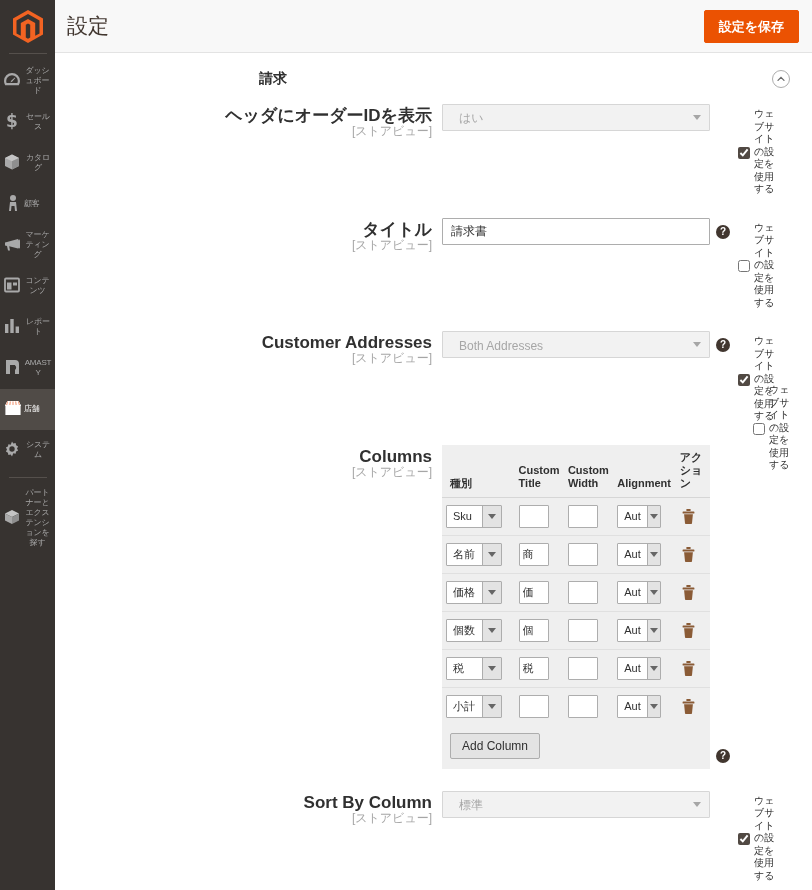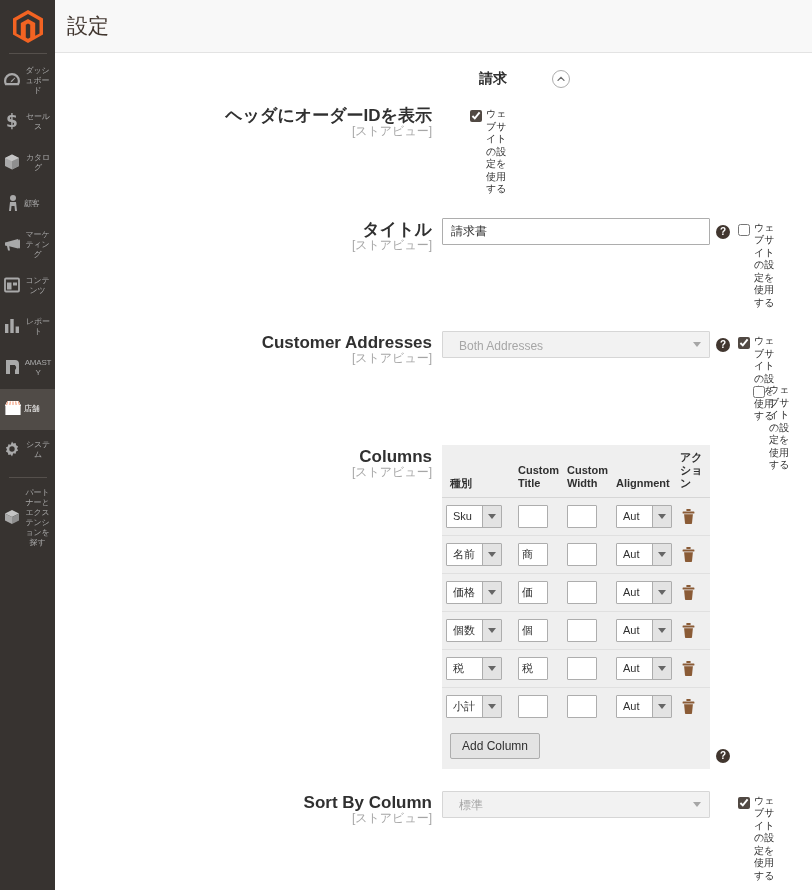--- a/index.html
+++ b/index.html
@@ -95,21 +95,21 @@
     height: 836px;
     overflow: hidden;
     position: relative;
   }
 
   .section {
     margin: 0;
     padding: 0 0 0 0;
   }
   .section-head {
-    display: flex; align-items: center; justify-content: center;
+    display: flex; align-items: center; justify-content: space-between;
     padding: 17px 22px 16px 204px;
     cursor: pointer;
     gap: 45px;
   }
   .section-title {
     font-size: 14px;
     font-weight: 700;
     color: #303030;
   }
   .collapse-btn {
@@ -171,21 +171,21 @@
     margin-top: 4px;
     cursor: pointer;
     font-family: "Liberation Sans", "DejaVu Sans", sans-serif;
   }
   .help-spacer { width: 14px; min-width: 14px; }
 
   .inherit {
     width: 46px; min-width: 46px;
     margin-left: 8px;
     display: flex;
-    align-items: flex-start;
+    align-items: center;
     flex-wrap: wrap;
     padding-top: 1px;
   }
   .inherit input[type=checkbox] {
     margin: 2px 4px 0 0;
     width: 12px; height: 12px;
     accent-color: #514943;
     cursor: pointer;
     flex: none;
   }
@@ -292,21 +292,21 @@
   }
   .mini-sel .ms-btn i {
     display:block;
     width: 0; height: 0;
     border-left: 4px solid transparent;
     border-right: 4px solid transparent;
     border-top: 5px solid #666;
   }
   .sel-type { width: 56px; }
   .sel-type .ms-text { width: 36px; }
-  .sel-align { width: 56px; }
+  .sel-align { width: 44px; }
   .sel-align .ms-text { width: 36px; }
 
   .mini-inp {
     width: 30px; height: 23px;
     border: 1px solid #adadad;
     border-radius: 1px;
     font-size: 11px;
     padding: 0 3px;
     background: #ffffff;
     font-family: "Liberation Sans", "DejaVu Sans", sans-serif;
@@ -470,39 +470,48 @@
           </svg>
       </span>
       <span class="nav-label">パートナーとエクステンションを探す</span>
     </a>
   </nav>
 
   <div class="main">
 
     <div class="page-header">
       <h1 class="page-title">設定</h1>
+      <button class="btn-save">設定を保存</button>
     </div>
 
     <div class="content">
 
       <div class="section">
 
         <div class="section-head">
           <span class="section-title">請求</span>
           <span class="collapse-btn">
             <svg width="10" height="10" viewBox="0 0 10 10">
                 <path d="M2 6.4L5 3.4l3 3" fill="none" stroke="#6a6a6a" stroke-width="1.3" stroke-linecap="round"></path>
               </svg>
           </span>
         </div>
 
         <div class="field">
           <div class="field-label">
             <span class="fl-main">ヘッダにオーダーIDを表示</span>
             <span class="fl-scope">[ストアビュー]</span>
+          </div>
+          <div class="field-control">
+            <div class="sel-wrap">
+              <div class="sel disabled">
+                <div class="sel-text">はい</div>
+              </div>
+              <span class="arrow"></span>
+            </div>
           </div>
           <div class="field-after">
             <span class="help-spacer"></span>
             <div class="inherit">
               <input type="checkbox" checked="" style="">
               <span class="inherit-label">ウェブサイトの設定を使用する</span>
             </div>
           </div>
         </div>
 

